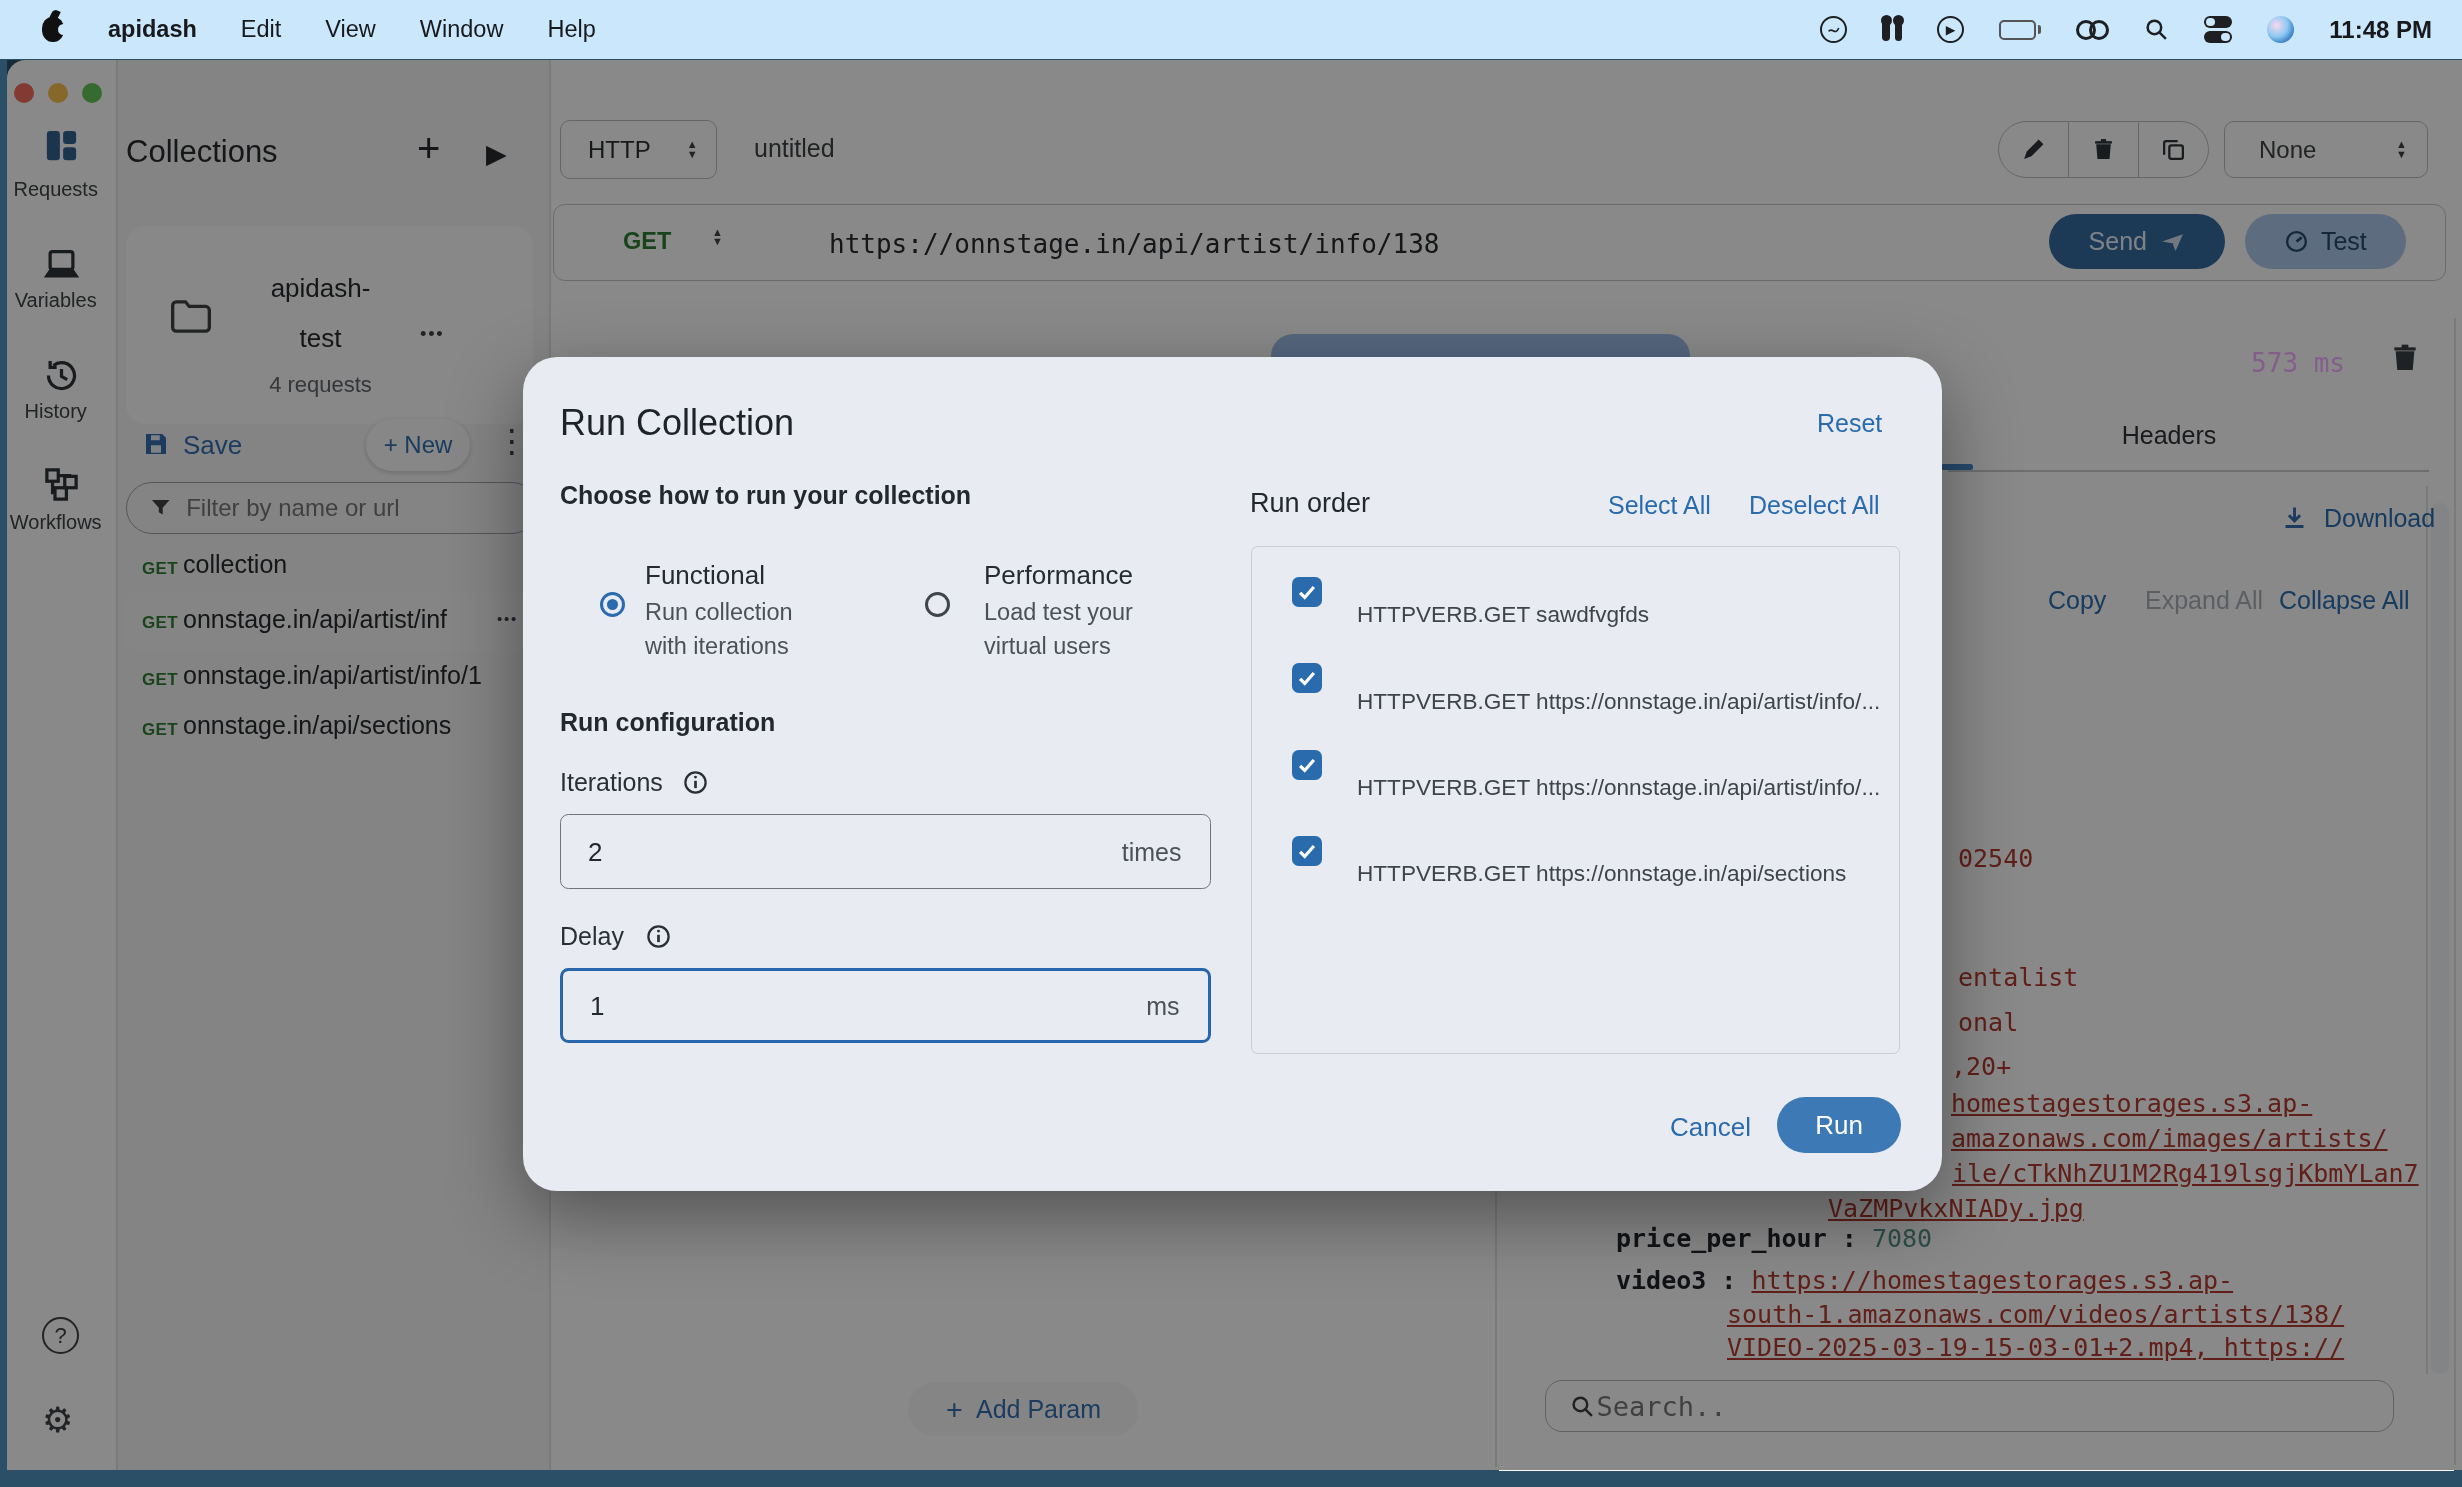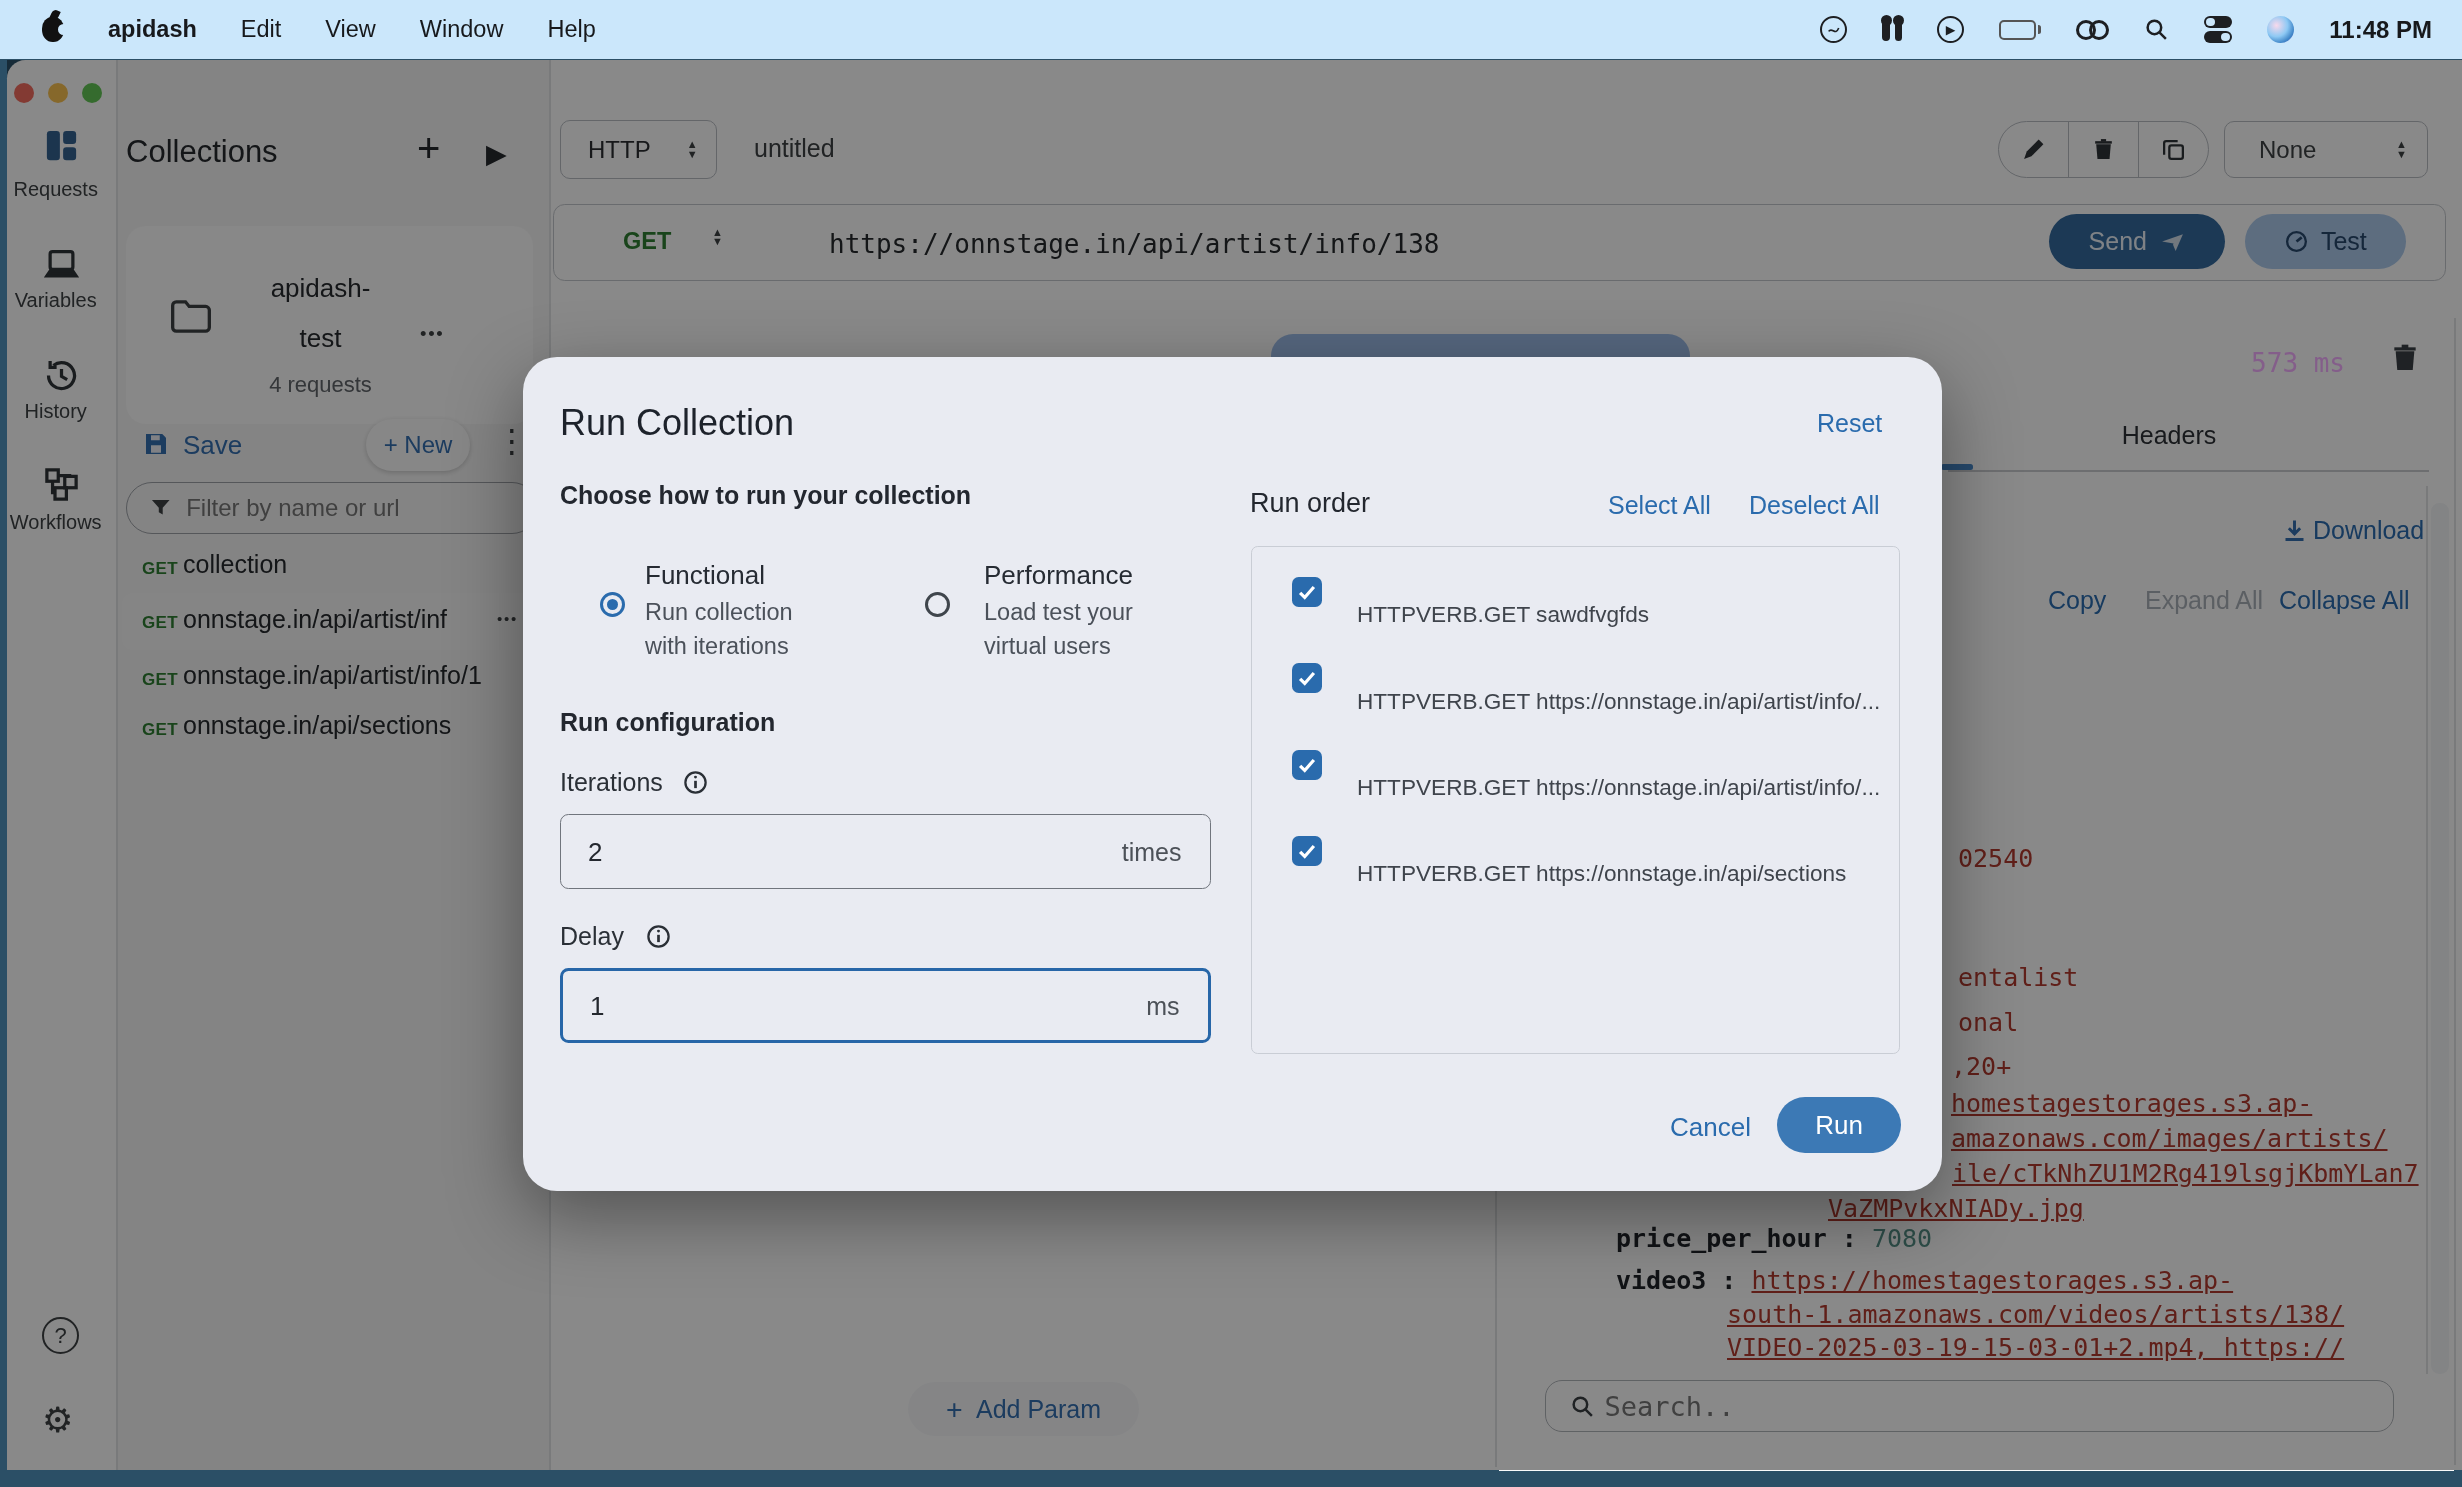--- a/index.html
+++ b/index.html
@@ -236,21 +236,21 @@
   <div class="abs" style="left:2389px;top:342px;z-index:10">
     <svg width="32" height="32" viewBox="0 0 24 24">
         <path d="M5 7h14l-1.2 14H6.2z" fill="#3a3f44"></path>
         <rect x="4" y="4" width="16" height="2.4" fill="#3a3f44"></rect>
         <rect x="9.5" y="2" width="5" height="2.5" fill="#3a3f44"></rect>
       </svg>
   </div>
   <div class="abs" style="left:2077px;top:421px;width:184px;text-align:center;font-size:25px;color:#2c3035;z-index:10">Headers</div>
   <div class="abs" style="left:1948px;top:470px;width:481px;height:1.7px;background:#c6c9cd;z-index:10"></div>
   <div class="abs" style="left:1941px;top:464px;width:32px;height:5.9px;background:#4787c7;border-radius:2.5px;z-index:10"></div>
-  <div class="abs" style="left:2281px;top:516px;display:flex;align-items:center;gap:5px;z-index:10">
+  <div class="abs" style="left:2281px;top:504px;display:flex;gap:16px;z-index:10">
     <svg width="27" height="27" viewBox="0 0 24 24" fill="none" stroke="#336dae" stroke-width="2.6">
         <path d="M12 3v11M7 10l5 5 5-5M4 20h16"></path>
       </svg>
     <span class="link30">Download</span>
   </div>
   <div class="abs link30" style="left:2048px;top:586px;z-index:10">Copy</div>
   <div class="abs" style="left:2145px;top:586px;font-size:25px;color:#a7adb5;z-index:10">Expand All</div>
   <div class="abs link30" style="left:2279px;top:586px;z-index:10">Collapse All</div>
 
   <div class="abs jline mono jred" style="left:1958px;top:844px">02540</div>
@@ -271,21 +271,21 @@
 
   <div class="abs vline" style="left:1495px;top:1189px;width:1.7px;height:278px"></div>
   <div class="abs" style="left:1499px;top:1382px;width:955px;height:89px;background:#fafafa;z-index:20"></div>
   <div class="abs" style="left:1545px;top:1380px;width:849px;height:52px;border:1.7px solid #aeb2b7;border-radius:17px;box-sizing:border-box;display:flex;align-items:center;z-index:21">
     <span style="margin-left:23.5px">
       <svg width="25" height="25" viewBox="0 0 24 24" fill="none" stroke="#3a3e42" stroke-width="2.4">
           <circle cx="10" cy="10" r="6.5"></circle>
           <path d="M15 15l6 6"></path>
         </svg>
     </span>
-    <input class="mono" style="border: 0px; background: transparent; outline: none; margin-left: 8px; font-size: 27px; color: rgb(74, 78, 82); width: 737px;" placeholder="Search..">
+    <input class="mono" style="border: 0px; background: transparent; outline: none; margin-left: 0; font-size: 27px; color: rgb(74, 78, 82); width: 737px;" placeholder="Search..">
   </div>
   <div class="abs pill" style="left:908px;top:1382px;width:231px;height:54px;background:#f2f3f5;display:flex;align-items:center;justify-content:center;gap:13.4px;z-index:21">
     <span class="blue" style="font-size:28.5px;font-weight:300">+</span>
     <span class="blue" style="font-size:25px">Add Param</span>
   </div>
 
   <div class="abs overlay"></div>
 
   <div class="abs modal">
     <div class="abs" style="left:37px;top:45px;font-size:36px;font-weight:500;color:#1d222b">Run Collection</div>

